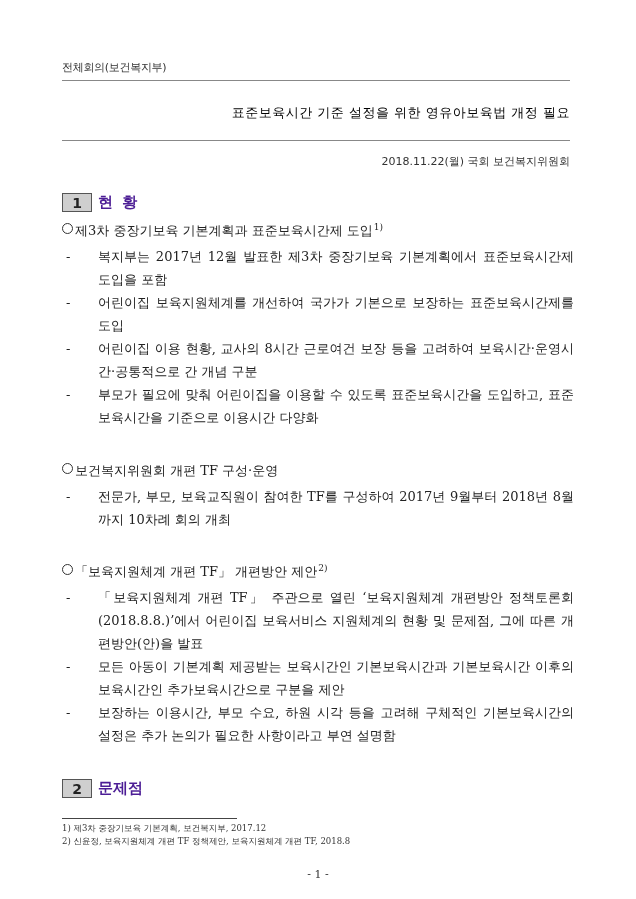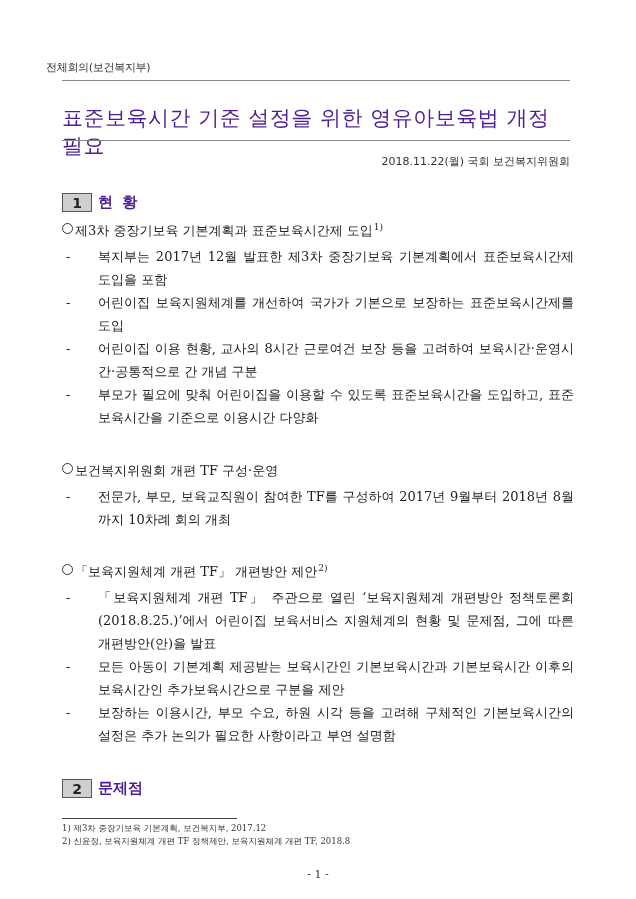--- a/index.html
+++ b/index.html
@@ -1,21 +1,21 @@
 <!DOCTYPE html>
 <html><head>
   <meta charset="utf-8">
   <style>
     html, body { margin: 0; padding: 0; background: #ffffff; }
     body { width: 636px; height: 899px; position: relative; overflow: hidden;
            font-family: "DejaVu Serif", "Liberation Serif", serif; color: #222; }
     .abs { position: absolute; }
-    .header-label { left: 46px; top: 60px; font-size: 11px; font-family: "DejaVu Sans", sans-serif; color: #333; letter-spacing: -0.3px; }
+    .header-label { left: 62px; top: 60px; font-size: 11px; font-family: "DejaVu Sans", sans-serif; color: #333; letter-spacing: -0.3px; }
     .rule { position: absolute; left: 62px; width: 508px; height: 1px; background: #888; }
-    .title { left: 62px; width: 508px; top: 104px; text-align: left; font-size: 21px; letter-spacing: 0.5px; color: #4c1d95; }
+    .title { left: 62px; width: 508px; top: 104px; text-align: right; font-size: 13px; letter-spacing: 0.5px; color: #000000; }
     .date-line { right: 66px; top: 154px; font-size: 11px; font-family: "DejaVu Sans", sans-serif; color: #333; }
     .section-head { position: absolute; left: 62px; display: flex; align-items: center; gap: 6px; }
     .num-box { width: 30px; height: 19px; background: #cfcfcf; border: 1px solid #555; display: flex; align-items: center; justify-content: center;
                font-family: "DejaVu Sans", sans-serif; font-size: 14px; font-weight: bold; color: #222; box-sizing: border-box; }
     .section-title { font-family: "DejaVu Sans", sans-serif; font-weight: bold; font-size: 15px; color: #4c1d95; letter-spacing: 2px; }
     .circle-item { position: absolute; left: 62px; font-size: 13px; display: flex; align-items: flex-start; gap: 2px; }
     .circle-icon { display: inline-block; width: 11px; height: 11px; border: 1px solid #333; border-radius: 50%; box-sizing: border-box; position: relative; top: 1px; }
     .sup { font-size: 9px; vertical-align: super; margin-left: 1px; }
     .dash-item { position: absolute; left: 66px; width: 508px; font-size: 13px; line-height: 23px; }
     .dash-item .dash { position: absolute; left: 0; top: 0; }
@@ -76,21 +76,21 @@
   </div>
 
   <div class="circle-item" style="top:563px">
     <span class="circle-icon"></span>
     <span>
       <span>「보육지원체계 개편 TF」 개편방안 제안</span><span class="sup">2)</span>
     </span>
   </div>
   <div class="dash-item" style="top:586px">
     <span class="dash">-</span>
-    <span class="txt">「보육지원체계 개편 TF」 주관으로 열린 ‘보육지원체계 개편방안 정책토론회(2018.8.25.)’에서 어린이집 보육서비스 지원체계의 현황 및 문제점, 그에 따른 개편방안(안)을 발표</span>
+    <span class="txt">「보육지원체계 개편 TF」 주관으로 열린 ‘보육지원체계 개편방안 정책토론회(2018.8.8.)’에서 어린이집 보육서비스 지원체계의 현황 및 문제점, 그에 따른 개편방안(안)을 발표</span>
   </div>
   <div class="dash-item" style="top:655px">
     <span class="dash">-</span>
     <span class="txt">모든 아동이 기본계획 제공받는 보육시간인 기본보육시간과 기본보육시간 이후의 보육시간인 추가보육시간으로 구분을 제안</span>
   </div>
   <div class="dash-item" style="top:701px">
     <span class="dash">-</span>
     <span class="txt">보장하는 이용시간, 부모 수요, 하원 시각 등을 고려해 구체적인 기본보육시간의 설정은 추가 논의가 필요한 사항이라고 부연 설명함</span>
   </div>
 

